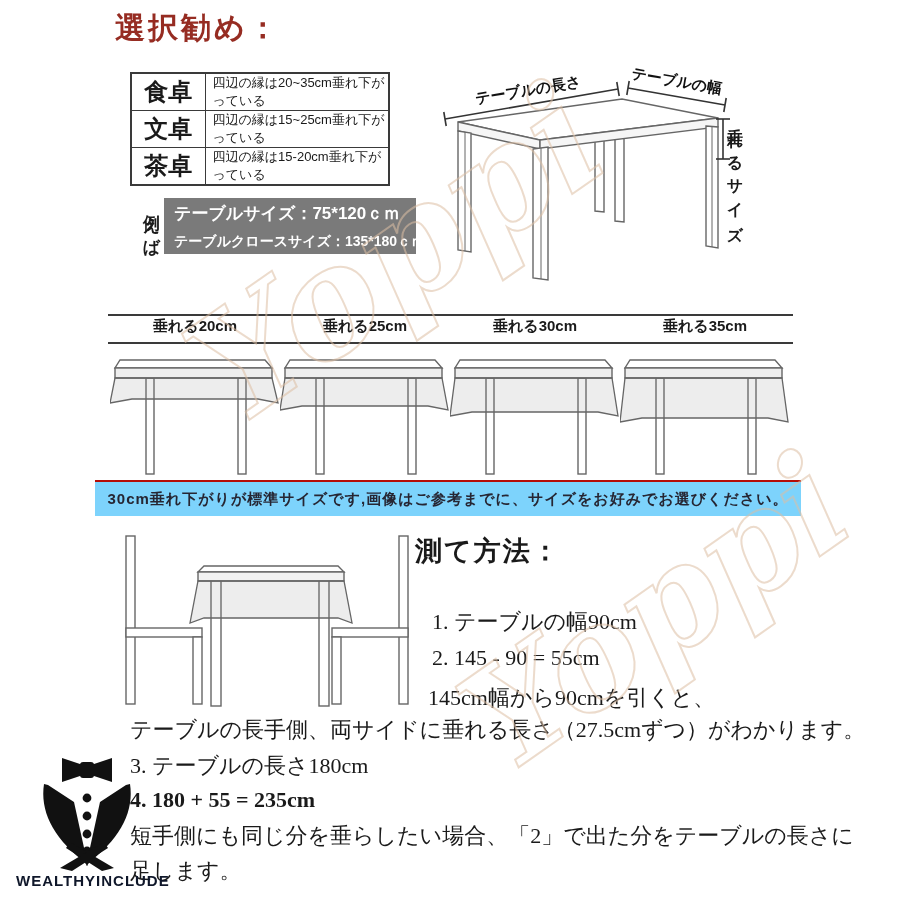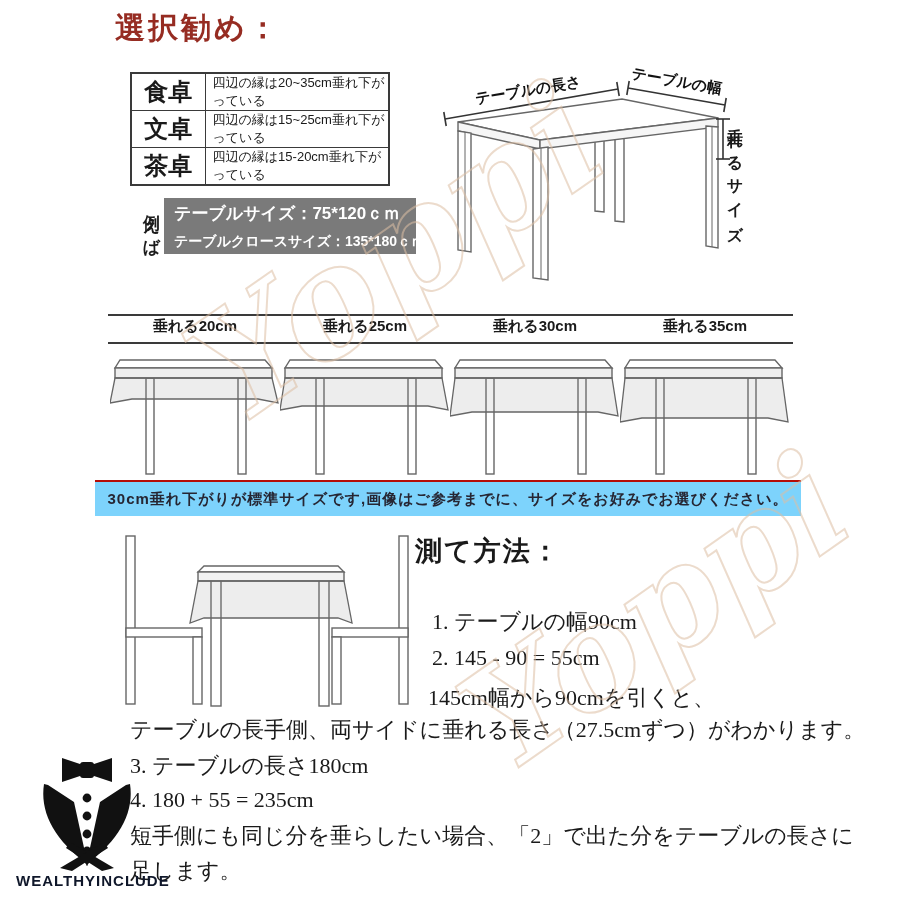--- a/index.html
+++ b/index.html
@@ -64,21 +64,21 @@
   .measure-title {
     left:415px; top:533px; font-size:27px; font-weight:bold; letter-spacing:2px;
     font-family:"Liberation Serif", serif;
   }
   .step { font-family:"Liberation Serif", serif; font-size:22px; }
   .s1 { left:432px; top:607px; }
   .s2 { left:432px; top:645px; }
   .s3 { left:428px; top:683px; }
   .n1 { left:130px; top:715px; }
   .n2 { left:130px; top:751px; }
-  .n3 { left:130px; top:787px; }
+  .n3 { left:130px; top:787px;font-weight:bold; }
   .n4 { left:130px; top:821px; }
   .n5 { left:130px; top:856px; }
 
   .brand-text {
     left:16px; top:872px; font-size:15px; font-weight:bold; letter-spacing:1px;
     color:#0f172a; font-family:"Liberation Sans", sans-serif;
   }
 
   
   .wm {

